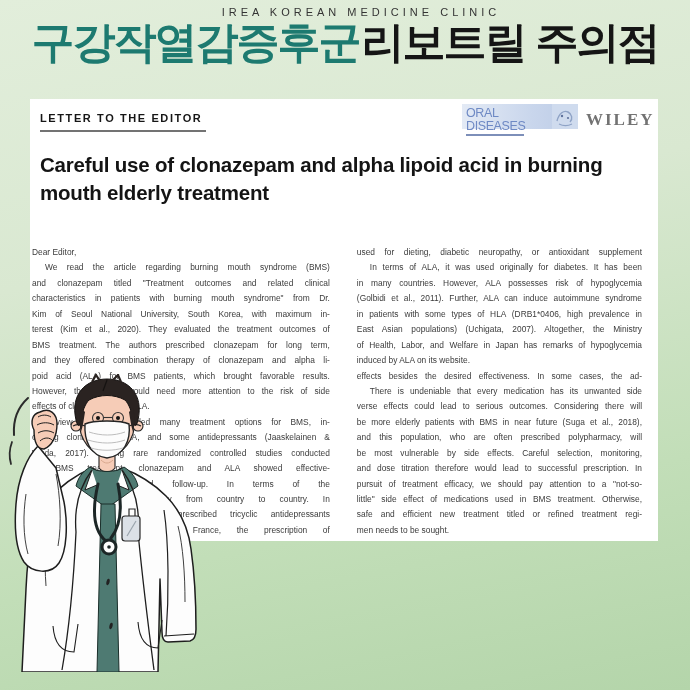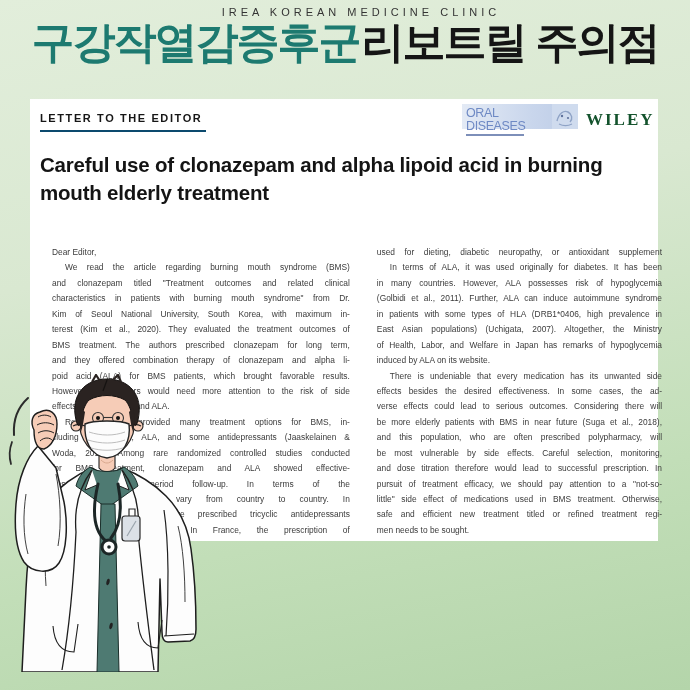--- a/index.html
+++ b/index.html
@@ -25,46 +25,46 @@
   .kr-title .black{ color:#151515; margin-left:2px; }
   
   .paper{
     position:absolute; left:30px; top:99px; width:628px; height:442px;
     background:#ffffff; z-index:2;
   }
   .kicker{
     position:absolute; left:10px; top:13px;
     display:inline-block; min-width:166px;
     font-size:11px; font-weight:700; letter-spacing:1.6px; color:#161616;
-    border-bottom:2px solid #0c4a6e; padding-bottom:6px;
+    border-bottom:2px solid #737373; padding-bottom:6px;
   }
   .journal-box{
     position:absolute; left:432px; top:5px; width:116px; height:25px;
     background:linear-gradient(90deg,#e3eaf5 0%,#c9d6ec 60%,#bccbe6 100%);
     display:flex; align-items:flex-start;
   }
   .journal-text{ padding:3px 0 0 4px; }
   .journal-name{
     font-size:12.5px; font-weight:400; color:#6e89c4;
     letter-spacing:-0.4px; line-height:1;
   }
   .journal-tagline-bar{ height:2px; width:58px; background:#7d8fb9; margin-top:2px; }
   .journal-icon{ margin-left:auto; width:26px; height:25px; background:#cfdbee; }
   .wiley{
     position:absolute; left:556px; top:11px;
     font-family:"Liberation Serif", serif;
-    font-size:17px; font-weight:700; letter-spacing:2px; color:#14532d;
+    font-size:17px; font-weight:700; letter-spacing:2px; color:#737373;
   }
   .paper-title{
     position:absolute; left:10px; top:52px; width:610px;
     font-size:20.5px; font-weight:700; color:#141414;
     line-height:28px; letter-spacing:-0.2px;
   }
   .columns{
-    position:absolute; left:22px; top:146px; width:610px; height:292px;
+    position:absolute; left:2px; top:146px; width:610px; height:292px;
     display:flex; gap:27px; overflow:hidden;justify-content:space-between;
   }
   .col{ width:305px; }
   .col.right{ width:292px; }
   .line{
     font-size:8.4px; line-height:15.45px; height:15.45px;
     color:#3b3b3b; text-align:justify; text-align-last:justify;
     overflow:hidden;
   }
   .line.plast{ text-align-last:left; }
@@ -128,22 +128,22 @@
       </div>
     <div class="col right">
         <div class="line">used for dieting, diabetic neuropathy, or antioxidant supplement</div>
         <div class="line indent">In terms of ALA, it was used originally for diabetes. It has been</div>
         <div class="line">in many countries. However, ALA possesses risk of hypoglycemia</div>
         <div class="line">(Golbidi et al., 2011). Further, ALA can induce autoimmune syndrome</div>
         <div class="line">in patients with some types of HLA (DRB1*0406, high prevalence in</div>
         <div class="line">East Asian populations) (Uchigata, 2007). Altogether, the Ministry</div>
         <div class="line">of Health, Labor, and Welfare in Japan has remarks of hypoglycemia</div>
         <div class="line plast">induced by ALA on its website.</div>
+        <div class="line">effects besides the desired effectiveness. In some cases, the ad-</div>
         <div class="line indent">There is undeniable that every medication has its unwanted side</div>
-        <div class="line">effects besides the desired effectiveness. In some cases, the ad-</div>
         <div class="line">verse effects could lead to serious outcomes. Considering there will</div>
         <div class="line">be more elderly patients with BMS in near future (Suga et al., 2018),</div>
         <div class="line">and this population, who are often prescribed polypharmacy, will</div>
         <div class="line">be most vulnerable by side effects. Careful selection, monitoring,</div>
         <div class="line">and dose titration therefore would lead to successful prescription. In</div>
         <div class="line">pursuit of treatment efficacy, we should pay attention to a "not-so-</div>
         <div class="line">little" side effect of medications used in BMS treatment. Otherwise,</div>
         <div class="line">safe and efficient new treatment titled or refined treatment regi-</div>
         <div class="line plast">men needs to be sought.</div>
       </div>

